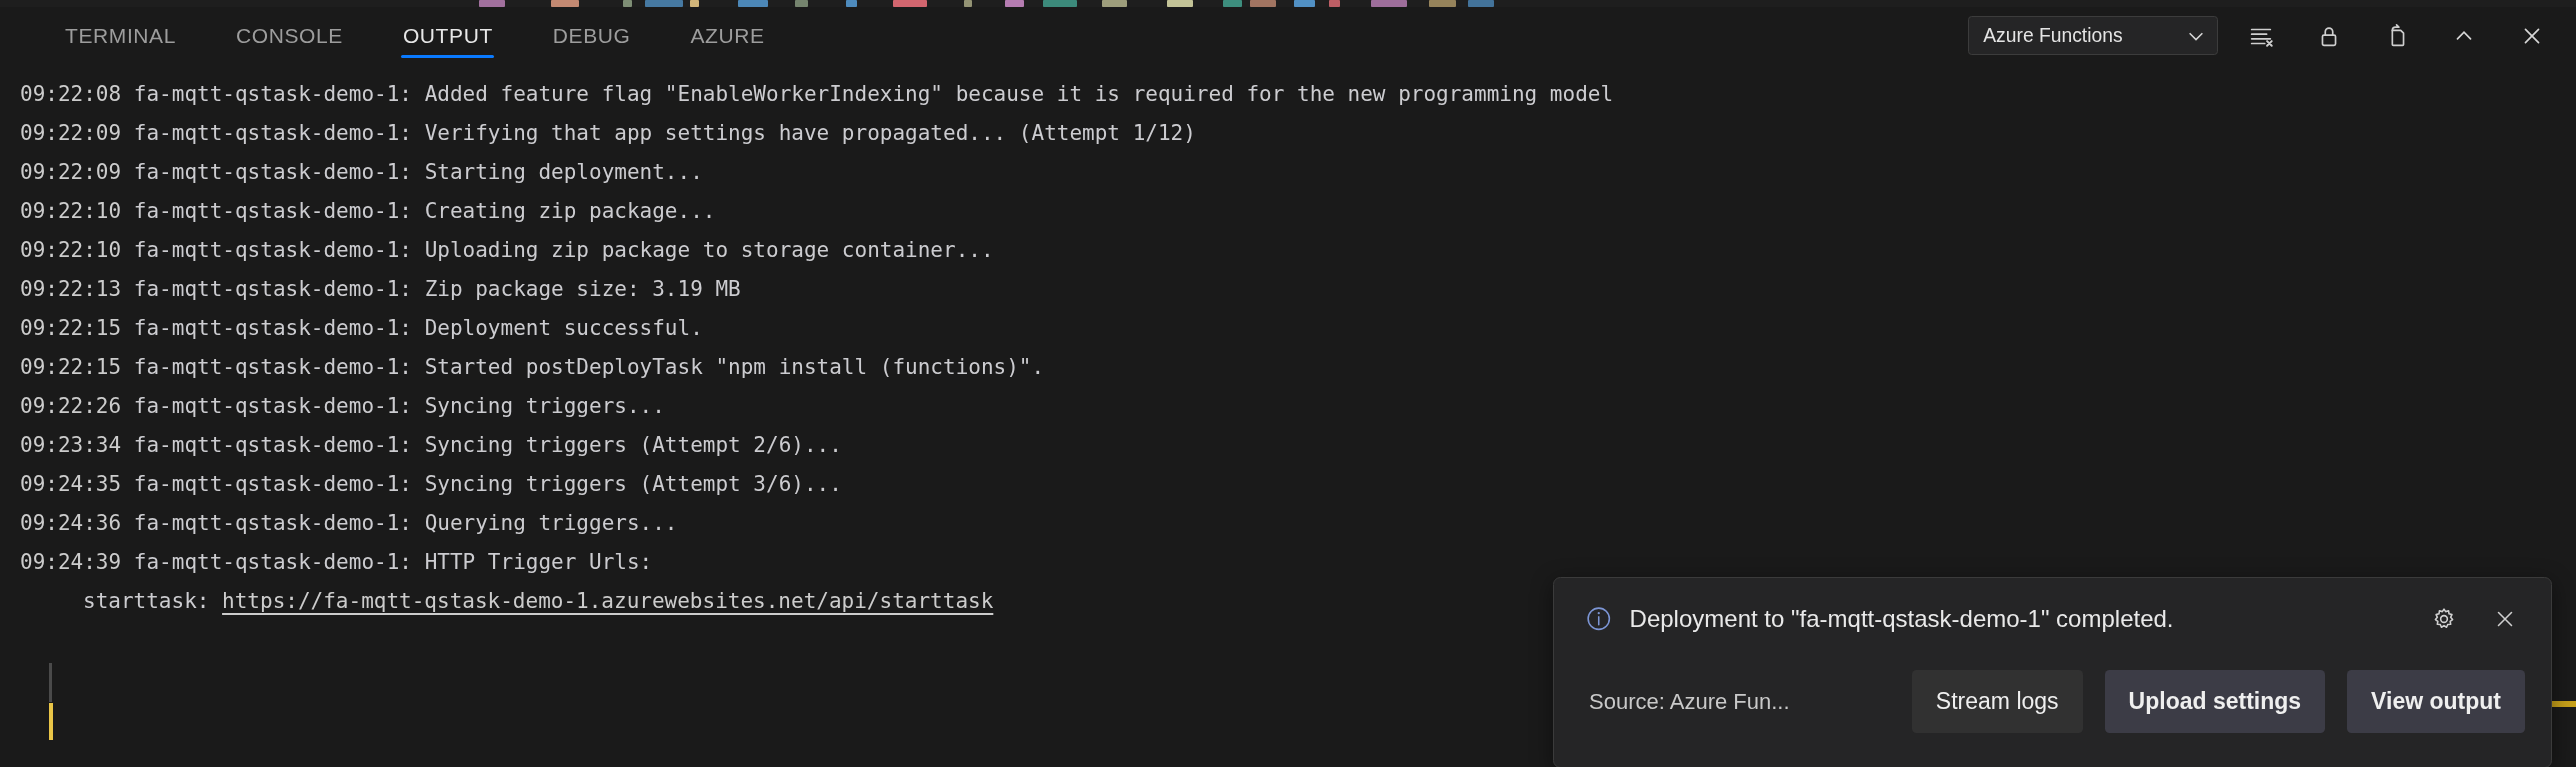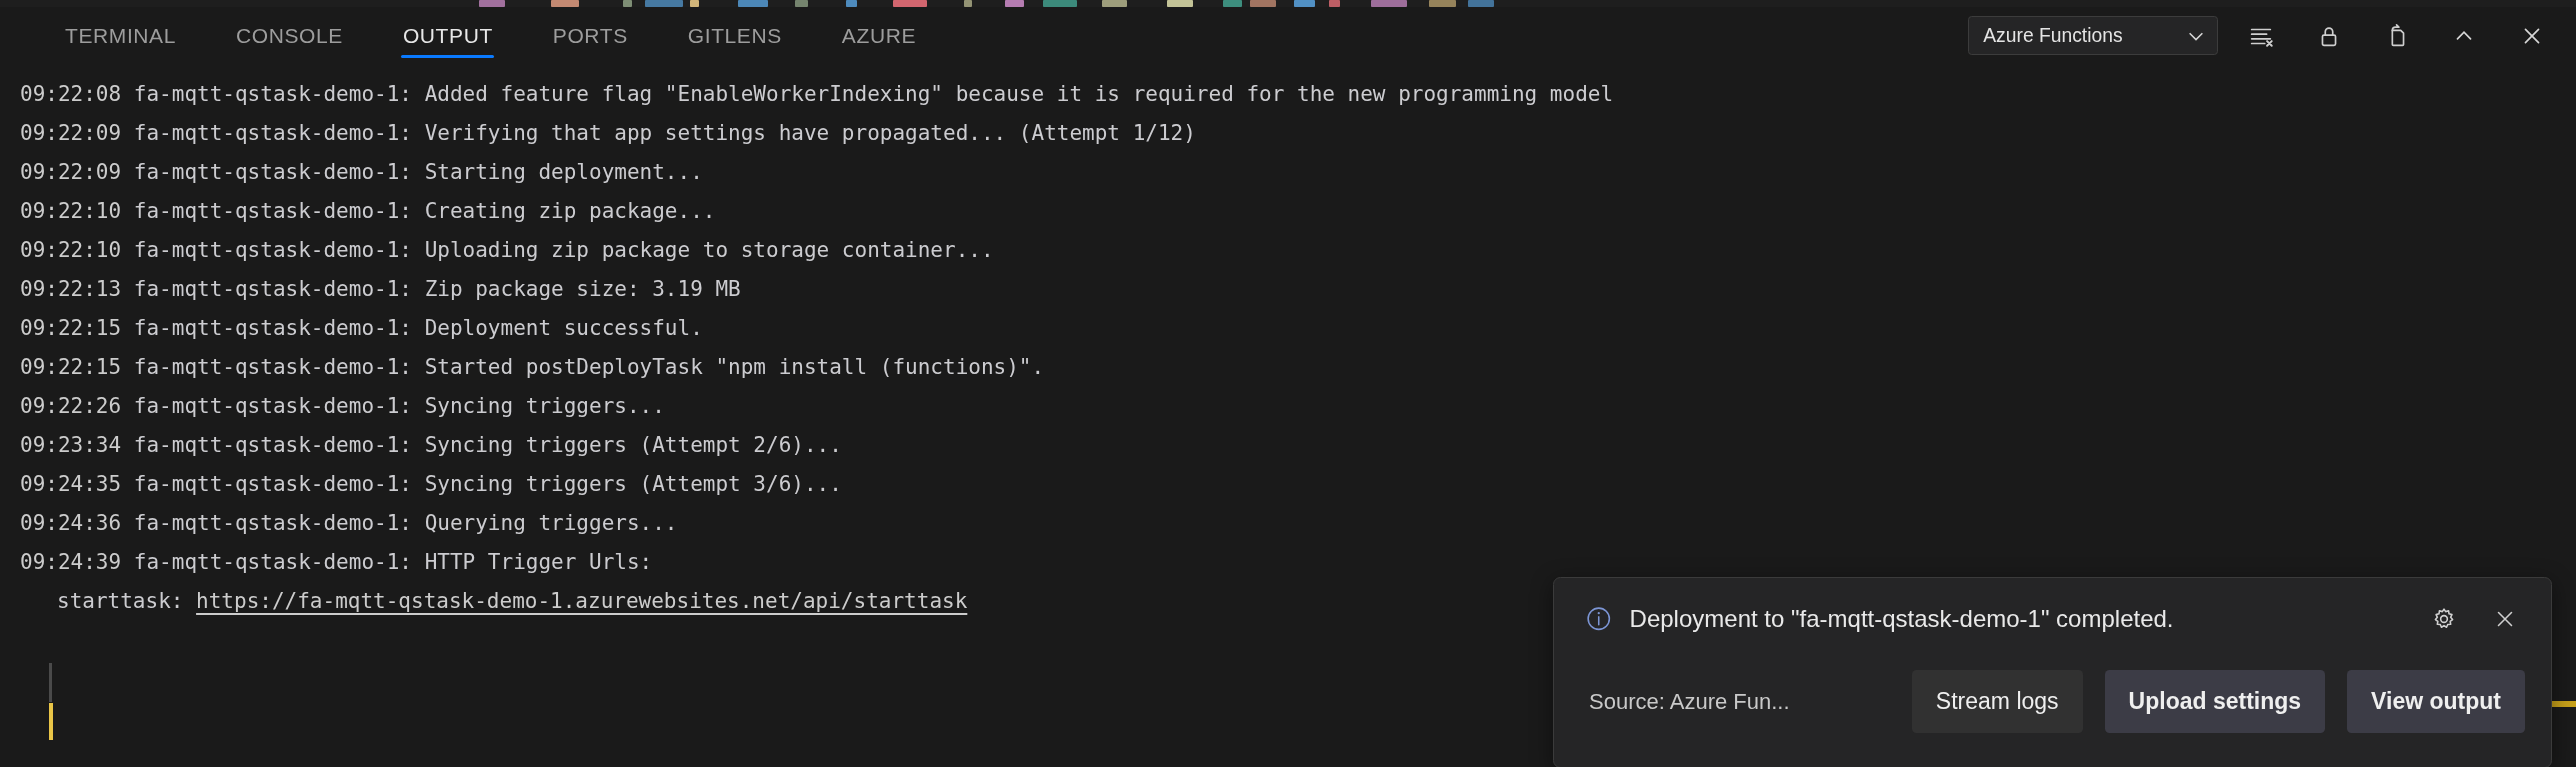--- a/index.html
+++ b/index.html
@@ -140,21 +140,21 @@
     line-height: 39px;
     color: #ccccd0;
     white-space: pre;
   }
   .log-line {
     padding-left: 20px;
     height: 39px;
     position: relative;
   }
   .log-line .ts { color: #cccccc; }
-  .log-line.indented { padding-left: 57px; }
+  .log-line.indented { padding-left: 83px; }
   .url {
     color: #cccccc;
     text-decoration: underline;
     text-underline-offset: 4.6px;
     cursor: pointer;
   }
 
   
   .indent-guide {
     position: absolute;
@@ -290,22 +290,21 @@
       <span class="sliver-tok" style="left: 1371px; width: 36px; background: rgb(197, 134, 192); opacity: 0.77;"></span>
       <span class="sliver-tok" style="left: 1429px; width: 27px; background: rgb(215, 186, 125); opacity: 0.65;"></span>
       <span class="sliver-tok" style="left: 1468px; width: 26px; background: rgb(86, 156, 214); opacity: 0.68;"></span>
     </div>
 
   <div class="panel-bar">
     <div class="tabs" id="tabs">
         <div class="tab">TERMINAL</div>
         <div class="tab">CONSOLE</div>
         <div class="tab active">OUTPUT</div>
-        <div class="tab">PORTS</div>
-        <div class="tab">GITLENS</div>
+        <div class="tab">DEBUG</div>
         <div class="tab">AZURE</div>
       </div>
 
     <div class="bar-right">
 
       <div class="select-box">
         <span>Azure Functions</span>
         <span class="chev">
           <svg width="20" height="20" viewBox="0 0 22 22" fill="none" stroke="#d6d6d6" stroke-width="1.7">
             <path d="M4 8 L11 15 L18 8"></path>

